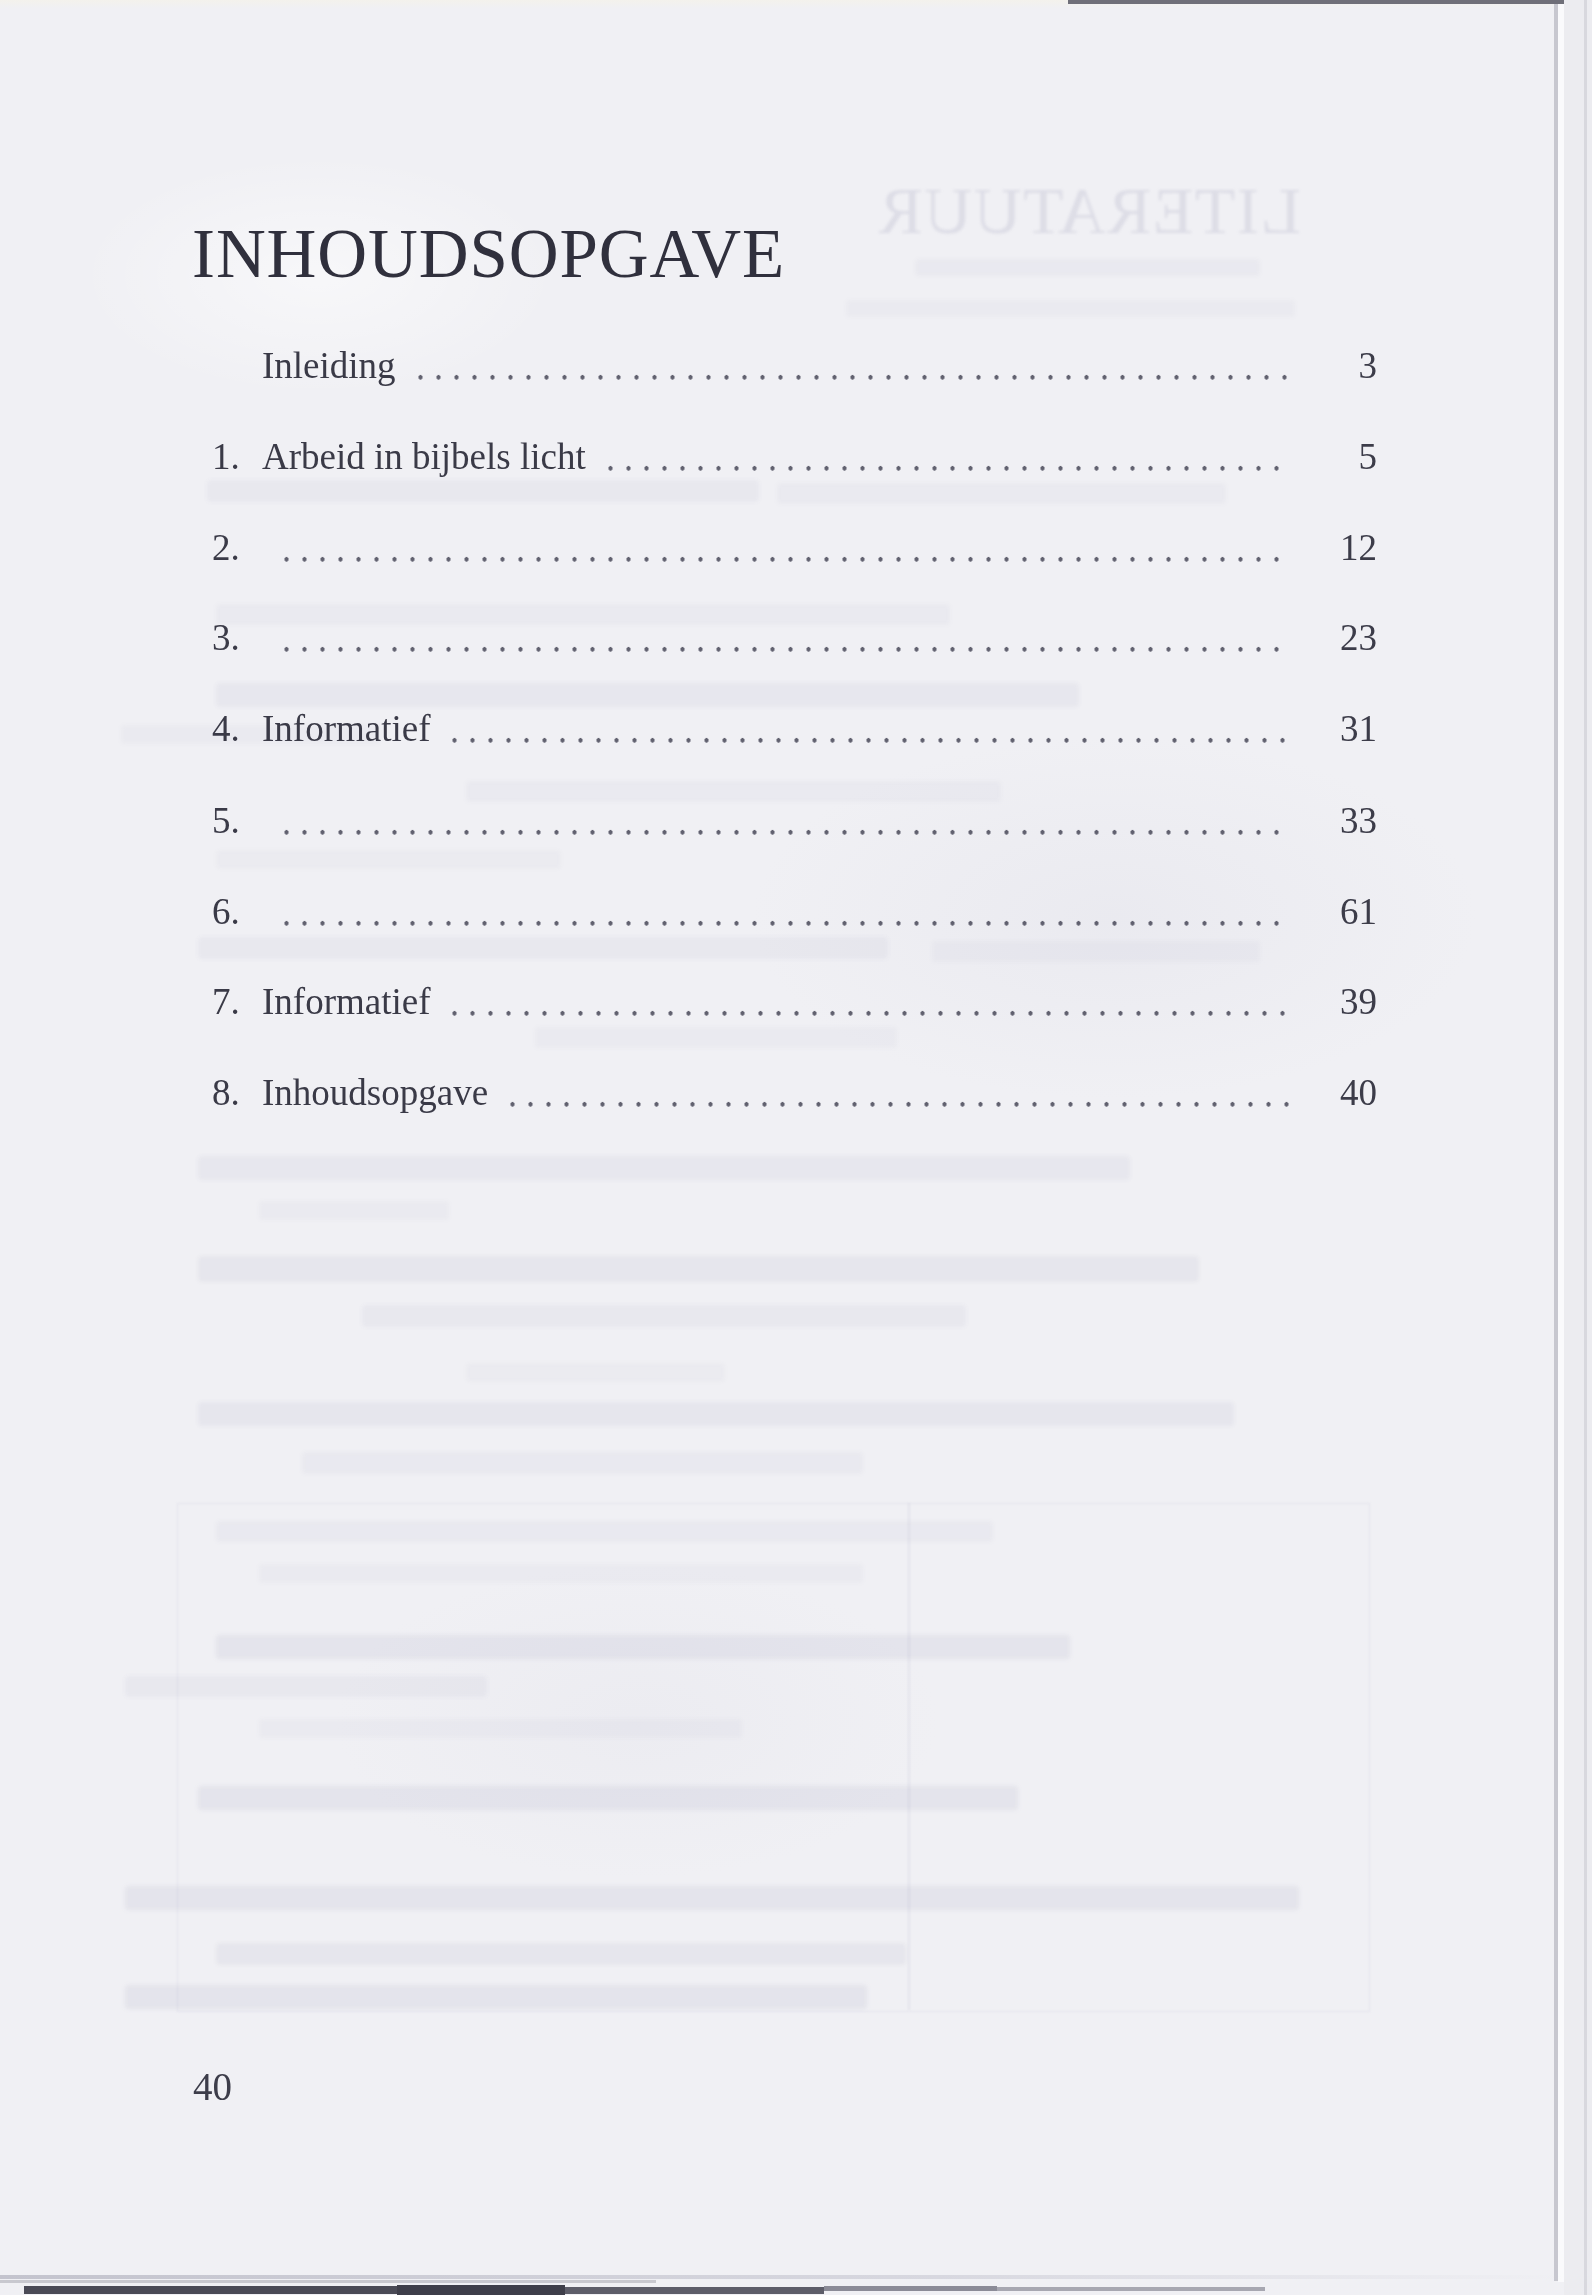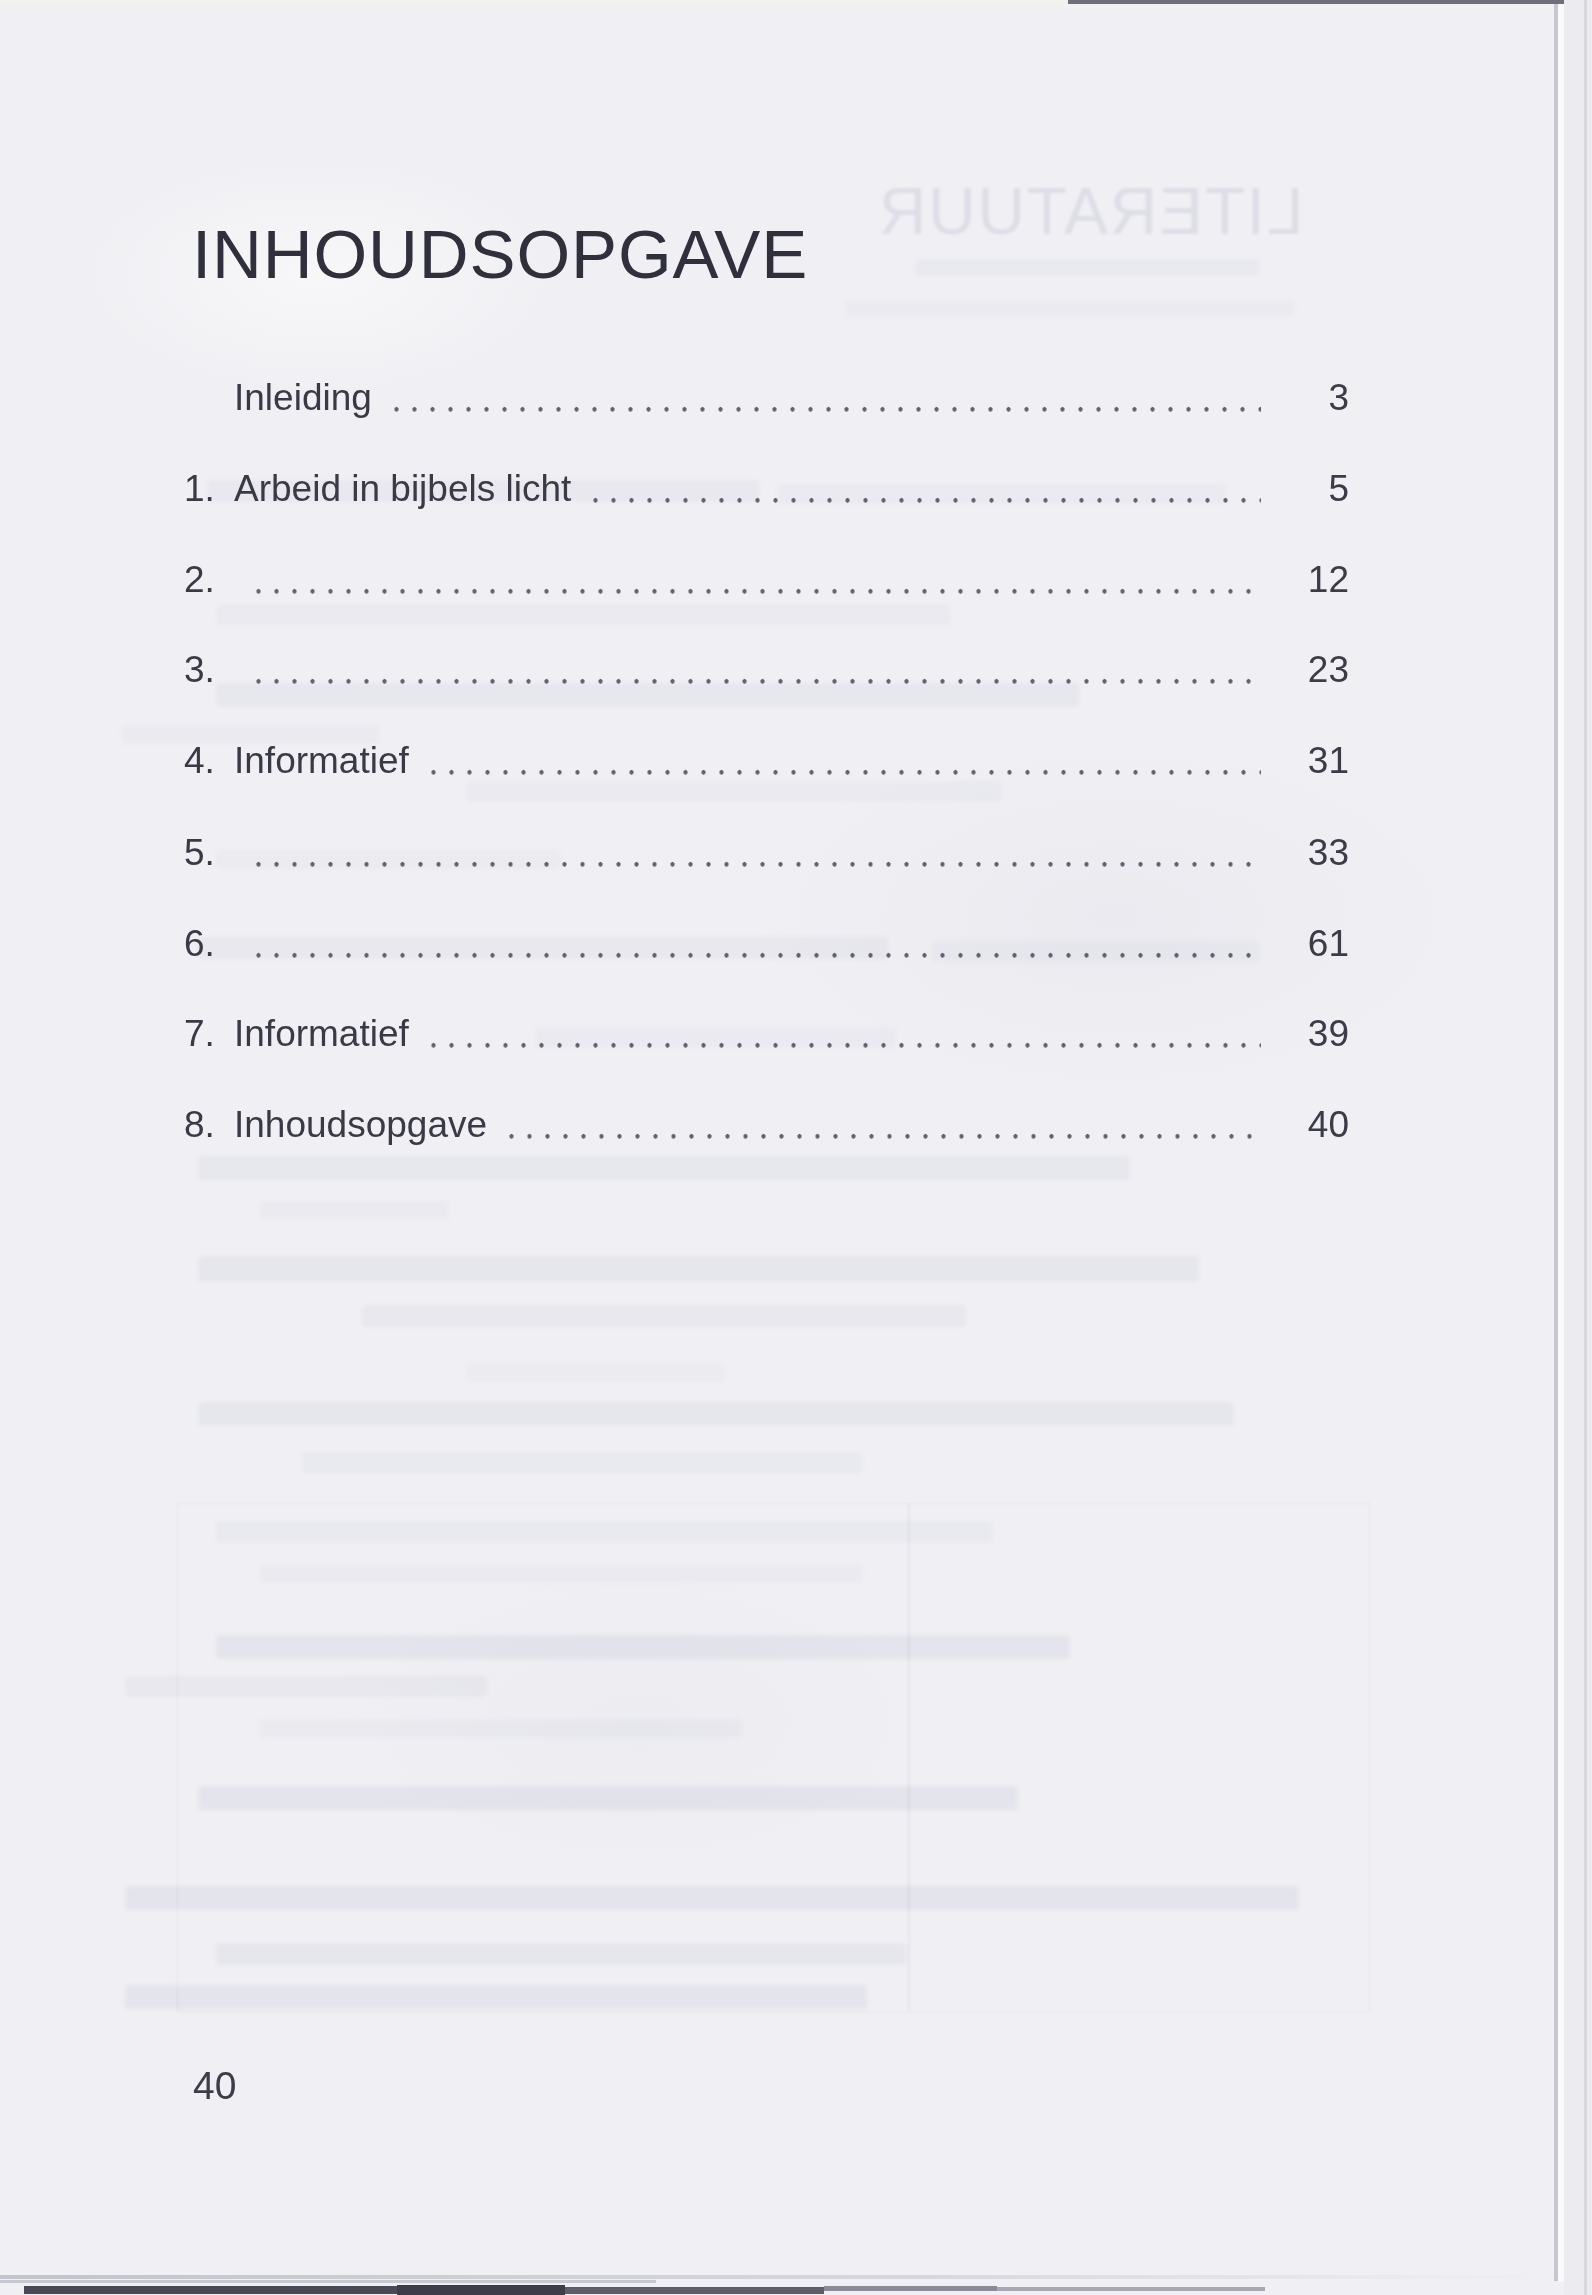--- a/index.html
+++ b/index.html
@@ -1,21 +1,21 @@
 <!DOCTYPE html>
 <html style="font-size:14px"><head>
 <meta charset="utf-8">
 <style>
   html,body{margin:0;padding:0;background:#e9e9ee;}
   #canvas{
     position:relative;
     width:1592px;height:2295px;
     overflow:hidden;
     background:#f0f0f4;
-    font-family:Liberation Sans, sans-serif;
+    font-family:Liberation Serif, serif;
     color:#3a3a47;
   }
   
   #canvas::before{
     content:"";position:absolute;inset:0;
     background:
       radial-gradient(ellipse 345px 173px at 20% 12%, rgba(255,255,255,.5), rgba(255,255,255,0) 70%),
       radial-gradient(ellipse 518px 259px at 70% 40%, rgba(223,223,232,.35), rgba(223,223,232,0) 70%),
       radial-gradient(ellipse 431px 224px at 40% 75%, rgba(226,226,234,.3), rgba(226,226,234,0) 70%),
       linear-gradient(to bottom, rgba(244,242,234,.8), rgba(244,242,234,0) 8.6px);
@@ -47,23 +47,23 @@
     filter:blur(0.9px);
   }
 
   
   .title{
     position:absolute;left:192px;top:174px;
     font-size:69px;line-height:1;letter-spacing:0.9px;
     color:#30303d;font-weight:400;white-space:nowrap;
   }
   .toc-row{
-    position:absolute;left:184px;width:1165px;height:50px;
+    position:absolute;left:212px;width:1165px;height:50px;
     display:flex;align-items:flex-end;
-    font-size:37px;line-height:1.15;color:#3a3a47;margin-top:32px;
+    font-size:37px;line-height:1.15;color:#3a3a47;
   }
   .toc-num{flex:0 0 50px;}
   .toc-label{flex:0 0 auto;white-space:nowrap;}
   .leader{
     flex:1 1 auto;height:8.6px;margin:0 14px 7.8px 12px;
     background-image:radial-gradient(circle,rgba(72,72,88,0.85) 2.2px,rgba(72,72,88,0) 2.4px);
     background-size:18px 8.6px;background-repeat:repeat-x;background-position:3.5px 0.9px;
   }
   .toc-page{flex:0 0 74px;text-align:right;color:#3c3c49;}
   .folio{

